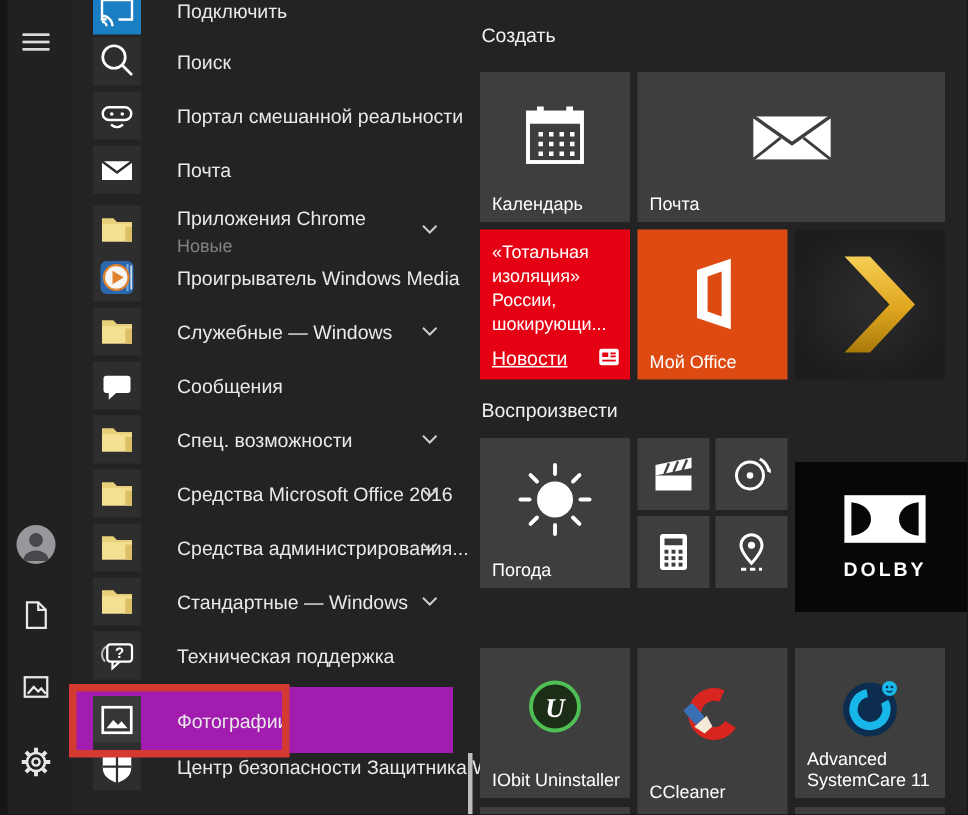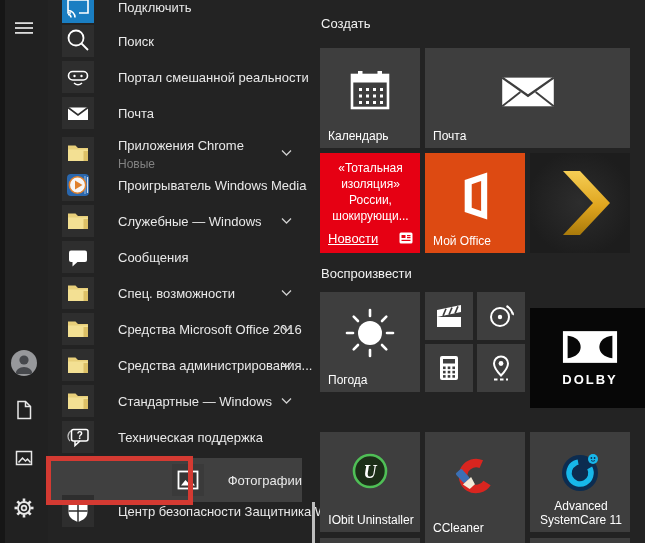--- a/index.html
+++ b/index.html
@@ -5,31 +5,31 @@
   html,body{margin:0;padding:0;background:#111;}
   .screen{position:relative;width:645px;height:543px;background:#232323;overflow:hidden;
           font-family:"Liberation Sans",sans-serif;color:#e8e8e8;}
   
   .rail{position:absolute;left:0;top:0;width:48px;height:543px;background:#212121;}
   .rail-edge{position:absolute;left:0;top:0;width:5px;height:543px;background:#161616;}
   .rbtn{position:absolute;left:8px;width:32px;height:32px;display:flex;align-items:center;justify-content:center;}
   
   .applist{position:absolute;left:48px;top:0;width:262px;height:543px;}
   .arow{position:absolute;left:0;width:254px;height:36px;display:flex;align-items:center;}
-  .arow.hl{height:44px;background:#404040;justify-content:flex-end;}
+  .arow.hl{height:44px;background:#a21caf;}
   .aico{width:32px;height:32px;background:#2e2e2e;display:flex;align-items:center;justify-content:center;
         margin-left:14px;flex:0 0 32px;}
   .aico.blue{background:#1a7ec2;}
   .albl{margin-left:24px;font-size:13px;color:#e9e9e9;white-space:nowrap;}
   .asub{position:absolute;left:70px;top:30px;font-size:12px;color:#828282;}
   .chev{position:absolute;right:10px;top:50%;transform:translateY(-50%);display:flex;}
   .redbox{position:absolute;left:46px;top:456px;width:137px;height:39px;border:5px solid #d43a32;z-index:9;}
   
   .thead{position:absolute;font-size:13px;color:#f2f2f2;}
-  .tile{position:absolute;background:#3e3e3e;text-align:center;}
+  .tile{position:absolute;background:#3e3e3e;}
   .tile .tc{position:absolute;inset:0;display:flex;align-items:center;justify-content:center;}
   .tile .tc.up{padding-bottom:14px;}
   .tlabel{position:absolute;left:8px;bottom:5px;font-size:12px;line-height:14px;color:#fff;}
   .tile.red{background:#e60013;}
   .tile.orange{background:#dd4a12;}
   .tile.plexbg{background:radial-gradient(circle at 50% 50%,#2d2d2d 0%,#1d1d1d 75%);}
   .tile.black{background:#070707;}
   .newstxt{position:absolute;left:8px;top:7px;width:85px;font-size:12px;line-height:16px;color:#ffffff;}
   .newslbl{position:absolute;left:8px;bottom:7px;font-size:13px;color:#fff;text-decoration:underline;}
   .newsico{position:absolute;right:7px;bottom:9px;display:flex;}

